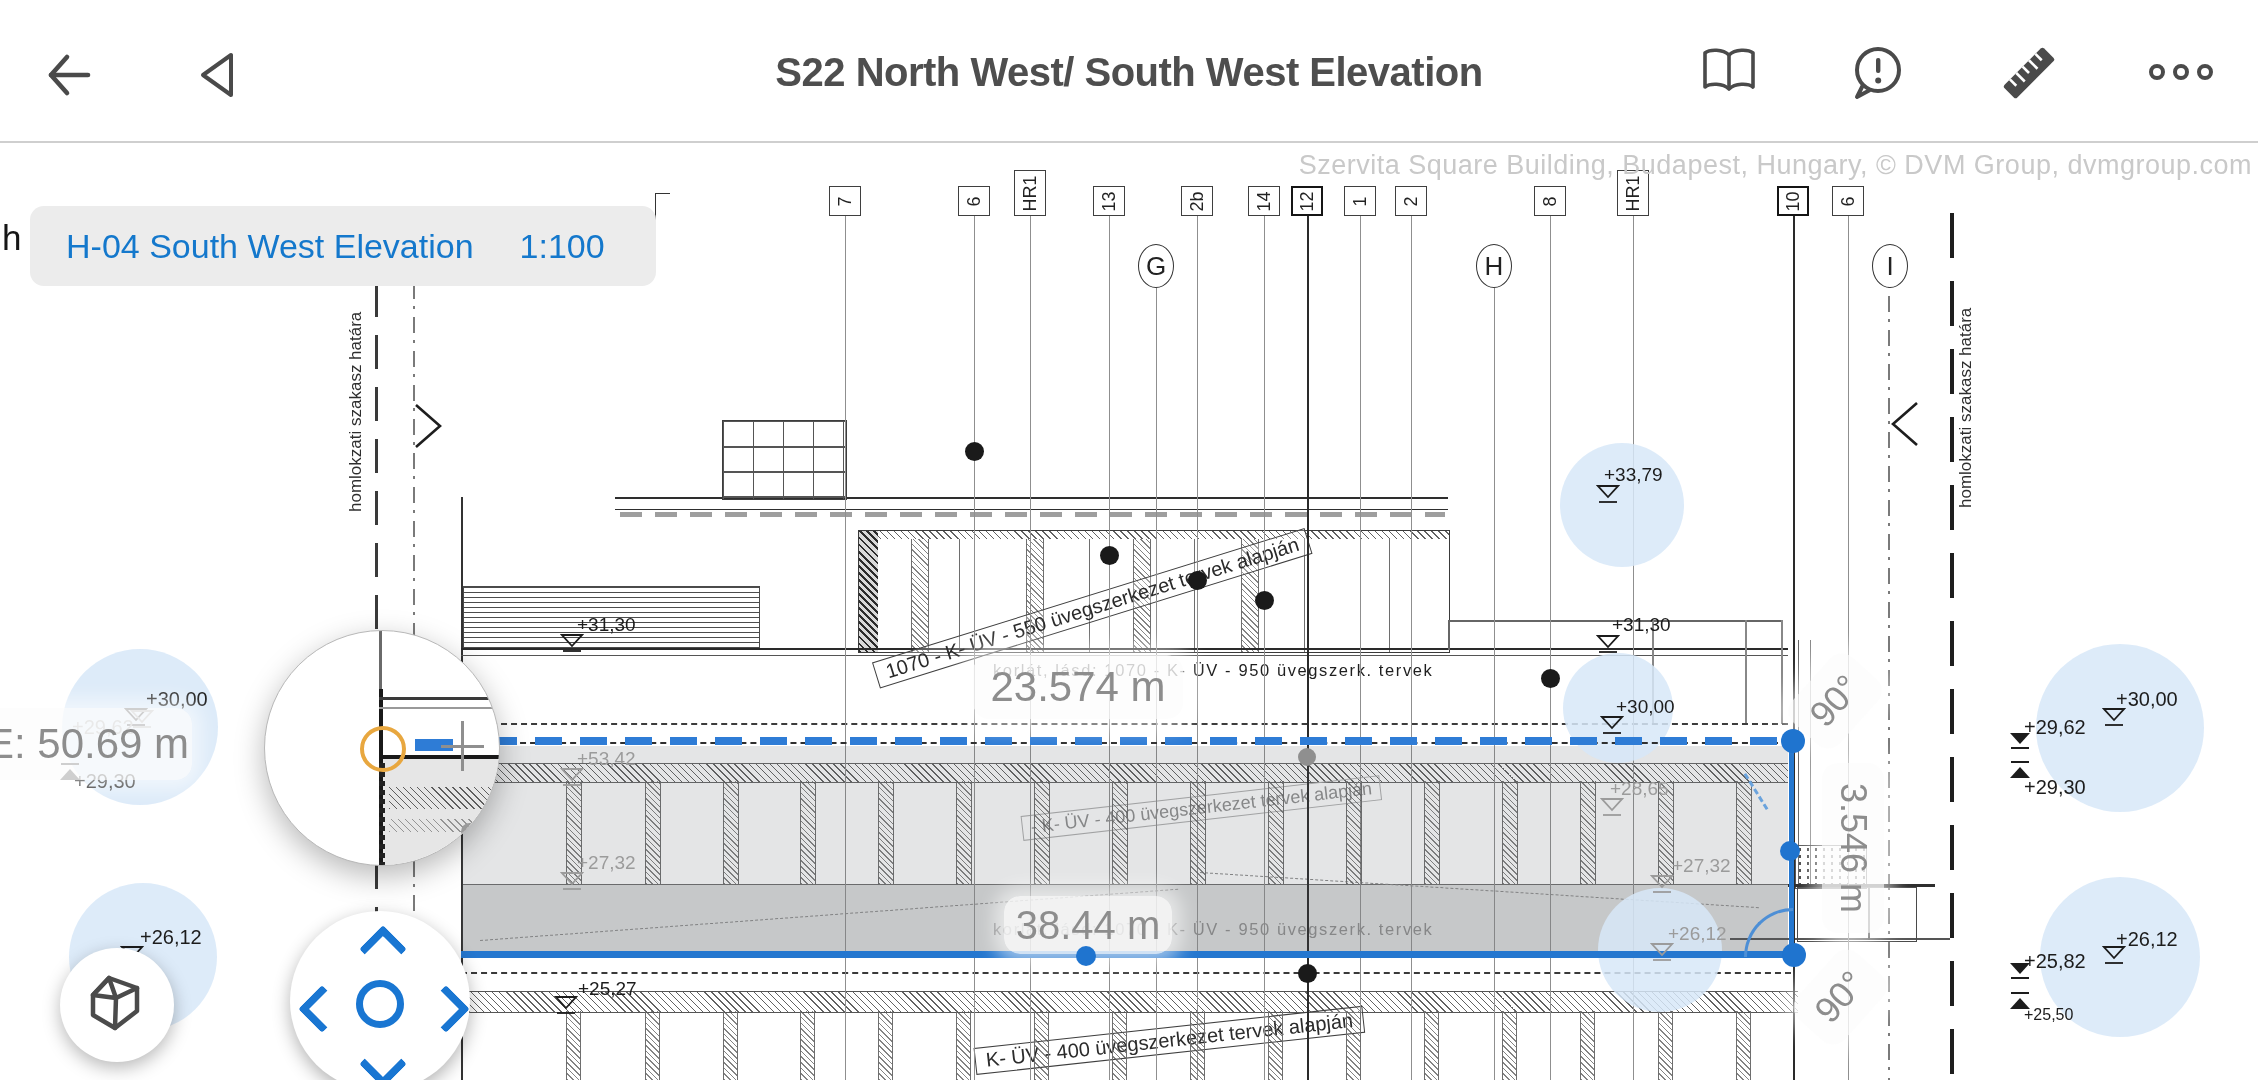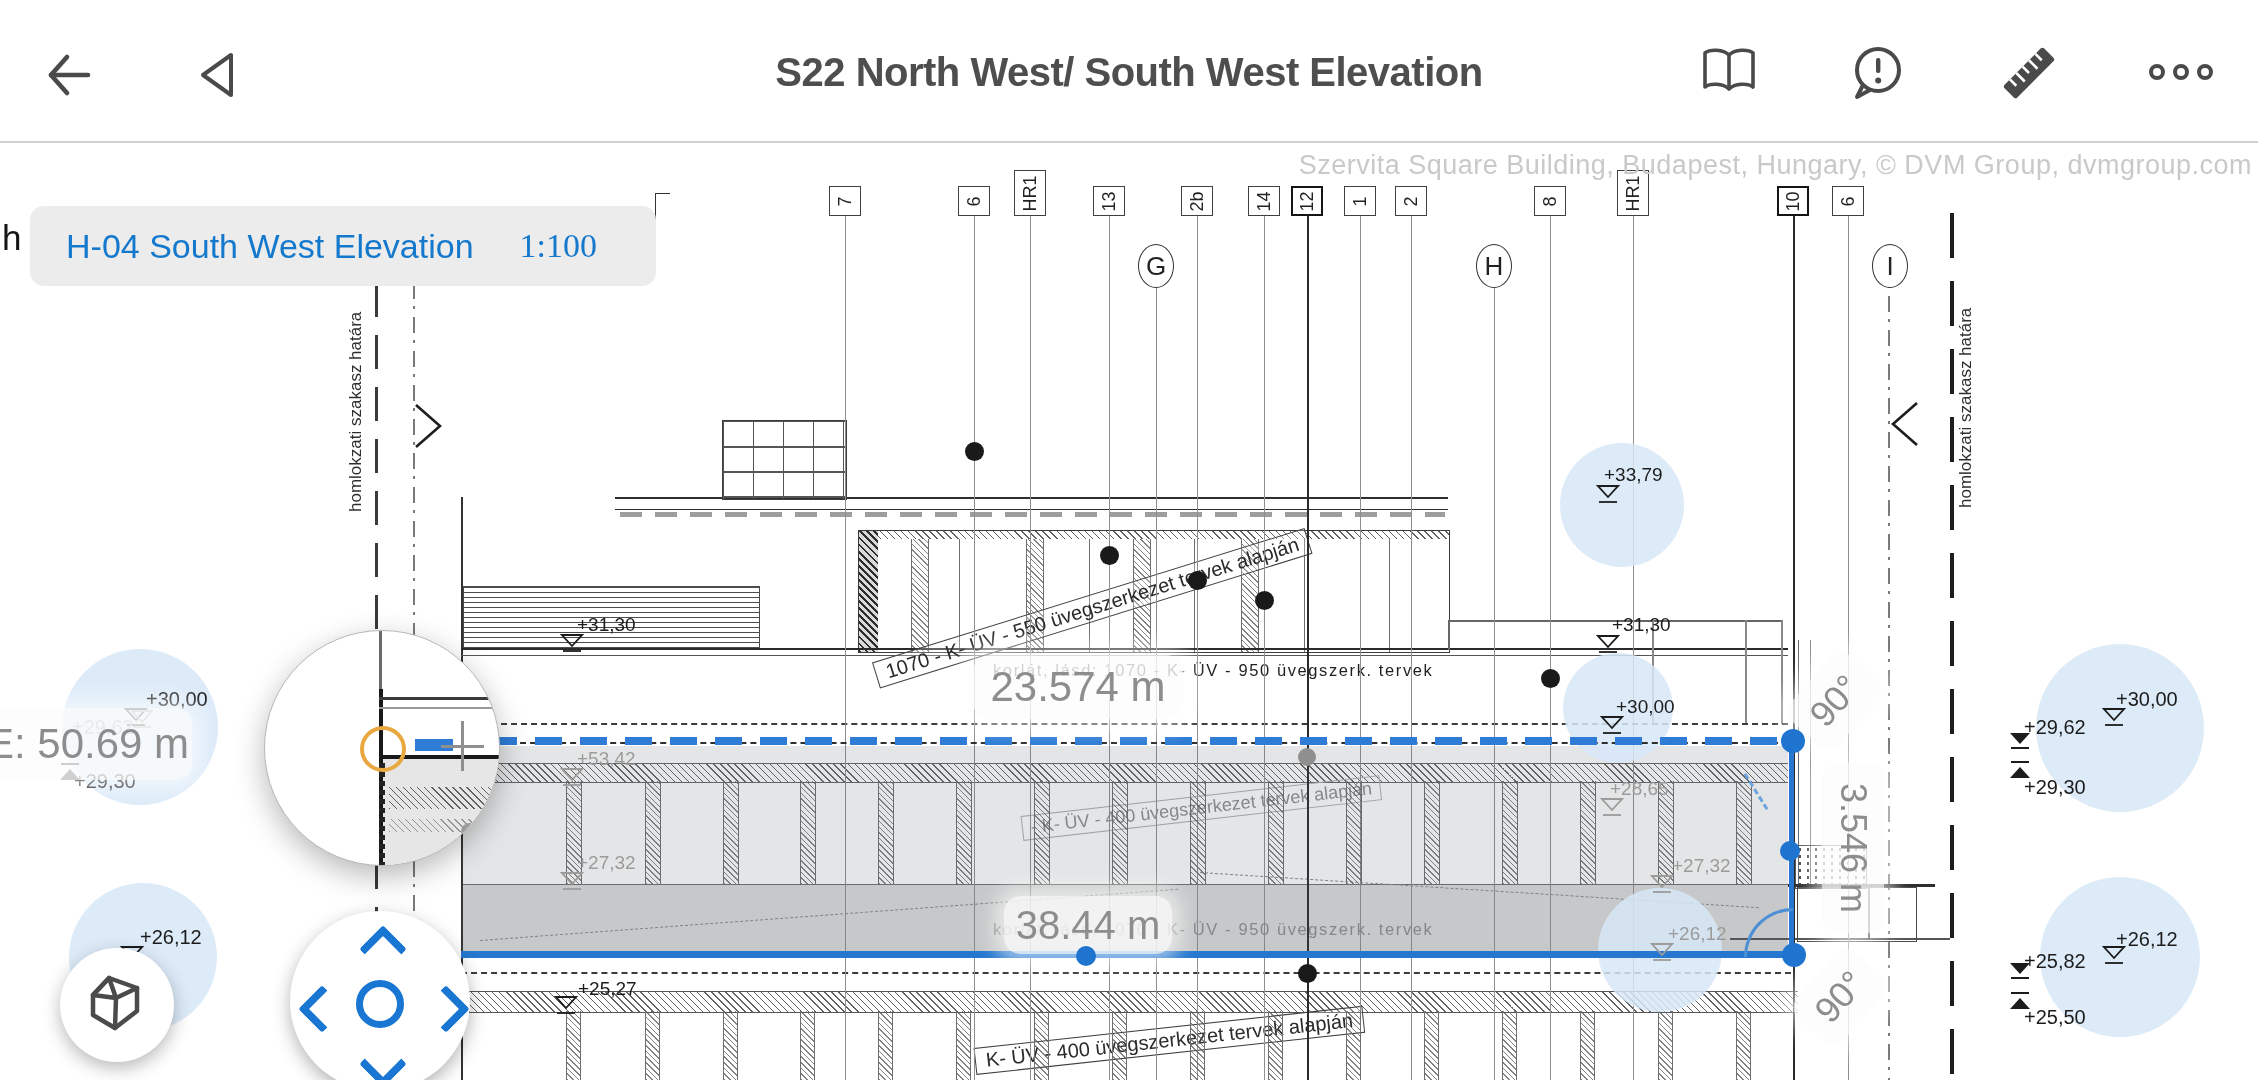--- a/index.html
+++ b/index.html
@@ -75,21 +75,21 @@
             <circle cx="33" cy="14" r="6"></circle>
             <circle cx="57" cy="14" r="6"></circle>
         </svg>
       </span>
     </div>
   </div>
 
   <div class="d" style="right:6px;top:150px;font-size:27px;color:#c9c9c9;z-index:10;letter-spacing:.5px;">Szervita Square Building, Budapest, Hungary, © DVM Group, dvmgroup.com</div>
   <div class="d" style="left:30px;top:206px;width:626px;height:80px;background:#ececec;border-radius:14px;display:flex;align-items:center;padding-left:36px;z-index:10;box-sizing:border-box;cursor:pointer;">
     <span style="font-size:34px;color:#1478cc;">H-04 South West Elevation</span>
-    <span style="font-size:34px;color:#1478cc;margin-left:46px;font-family:Liberation Serif, serif;">1:100</span>
+    <span style="font-size:34px;color:#1478cc;margin-left:46px;">1:100</span>
   </div>
   <div class="d" style="left:2px;top:218px;font-size:35px;color:#161616;z-index:10;">h</div>
 
   <div class="d" id="drawing" style="left:0;top:0;width:2258px;height:1080px;">
 
     <div class="d" style="left:375px;top:283px;width:2.5px;height:797px;background:repeating-linear-gradient(180deg,#3a3a3a 0 34px,transparent 34px 52px);z-index:1;"></div>
     <div class="d" style="left:413px;top:283px;width:1.5px;height:797px;background:repeating-linear-gradient(180deg,#7a7a7a 0 16px,transparent 16px 23px,#7a7a7a 23px 26px,transparent 26px 34px);z-index:1;"></div>
     <div class="d" style="left:1888px;top:262px;width:1.5px;height:818px;background:repeating-linear-gradient(180deg,#7a7a7a 0 16px,transparent 16px 23px,#7a7a7a 23px 26px,transparent 26px 34px);z-index:1;"></div>
     <div class="d" style="left:1950px;top:213px;width:3.5px;height:867px;background:repeating-linear-gradient(180deg,#1e1e1e 0 45px,transparent 45px 68px);z-index:1;"></div>
     <div class="d" style="left:346px;top:332px;height:180px;writing-mode:vertical-rl;transform:rotate(180deg);font-size:17px;color:#2e2e2e;z-index:2;white-space:nowrap;">homlokzati szakasz határa</div>
@@ -331,21 +331,21 @@
       <div style="position: absolute; left: 2116px; top: 928px; font-size: 20px; color: rgb(28, 28, 28); white-space: nowrap; z-index: 6;">+26,12</div>
       <div style="position: absolute; left: 2102px; top: 946px; z-index: 6;"><svg width="24" height="19" viewBox="0 0 24 19">
           <path d="M2 1h20L12 12Z" fill="none" stroke="#1c1c1c" stroke-width="1.8"></path>
           <line x1="3" y1="17" x2="21" y2="17" stroke="#1c1c1c" stroke-width="1.8"></line>
         </svg></div>
       <div style="position: absolute; left: 2024px; top: 950px; font-size: 20px; color: rgb(28, 28, 28); white-space: nowrap; z-index: 6;">+25,82</div>
       <div style="position: absolute; left: 2008px; top: 962px; z-index: 6;"><svg width="24" height="19" viewBox="0 0 24 19">
           <path d="M2 1h20L12 12Z" fill="#1c1c1c"></path>
           <line x1="3" y1="16" x2="21" y2="16" stroke="#1c1c1c" stroke-width="2"></line>
         </svg></div>
-      <div style="position: absolute; left: 2024px; top: 1006px; font-size: 20px; color: rgb(28, 28, 28); white-space: nowrap; z-index: 6;">+25,50</div>
+      <div style="position: absolute; left: 2024px; top: 1006px; font-size: 16px; color: rgb(28, 28, 28); white-space: nowrap; z-index: 6;">+25,50</div>
       <div style="position: absolute; left: 2008px; top: 991px; z-index: 6;"><svg width="24" height="19" viewBox="0 0 24 19">
           <line x1="3" y1="2" x2="21" y2="2" stroke="#1c1c1c" stroke-width="2"></line>
           <path d="M12 7 2 18h20Z" fill="#1c1c1c"></path>
         </svg></div>
       <div style="position: absolute; left: 1604px; top: 464px; font-size: 19px; color: rgb(28, 28, 28); white-space: nowrap; z-index: 6;">+33,79</div>
       <div style="position: absolute; left: 1596px; top: 485px; z-index: 6;"><svg width="24" height="19" viewBox="0 0 24 19">
           <path d="M2 1h20L12 12Z" fill="none" stroke="#1c1c1c" stroke-width="1.8"></path>
           <line x1="3" y1="17" x2="21" y2="17" stroke="#1c1c1c" stroke-width="1.8"></line>
         </svg></div>
       <div style="position: absolute; left: 1612px; top: 614px; font-size: 19px; color: rgb(28, 28, 28); white-space: nowrap; z-index: 6;">+31,30</div>

